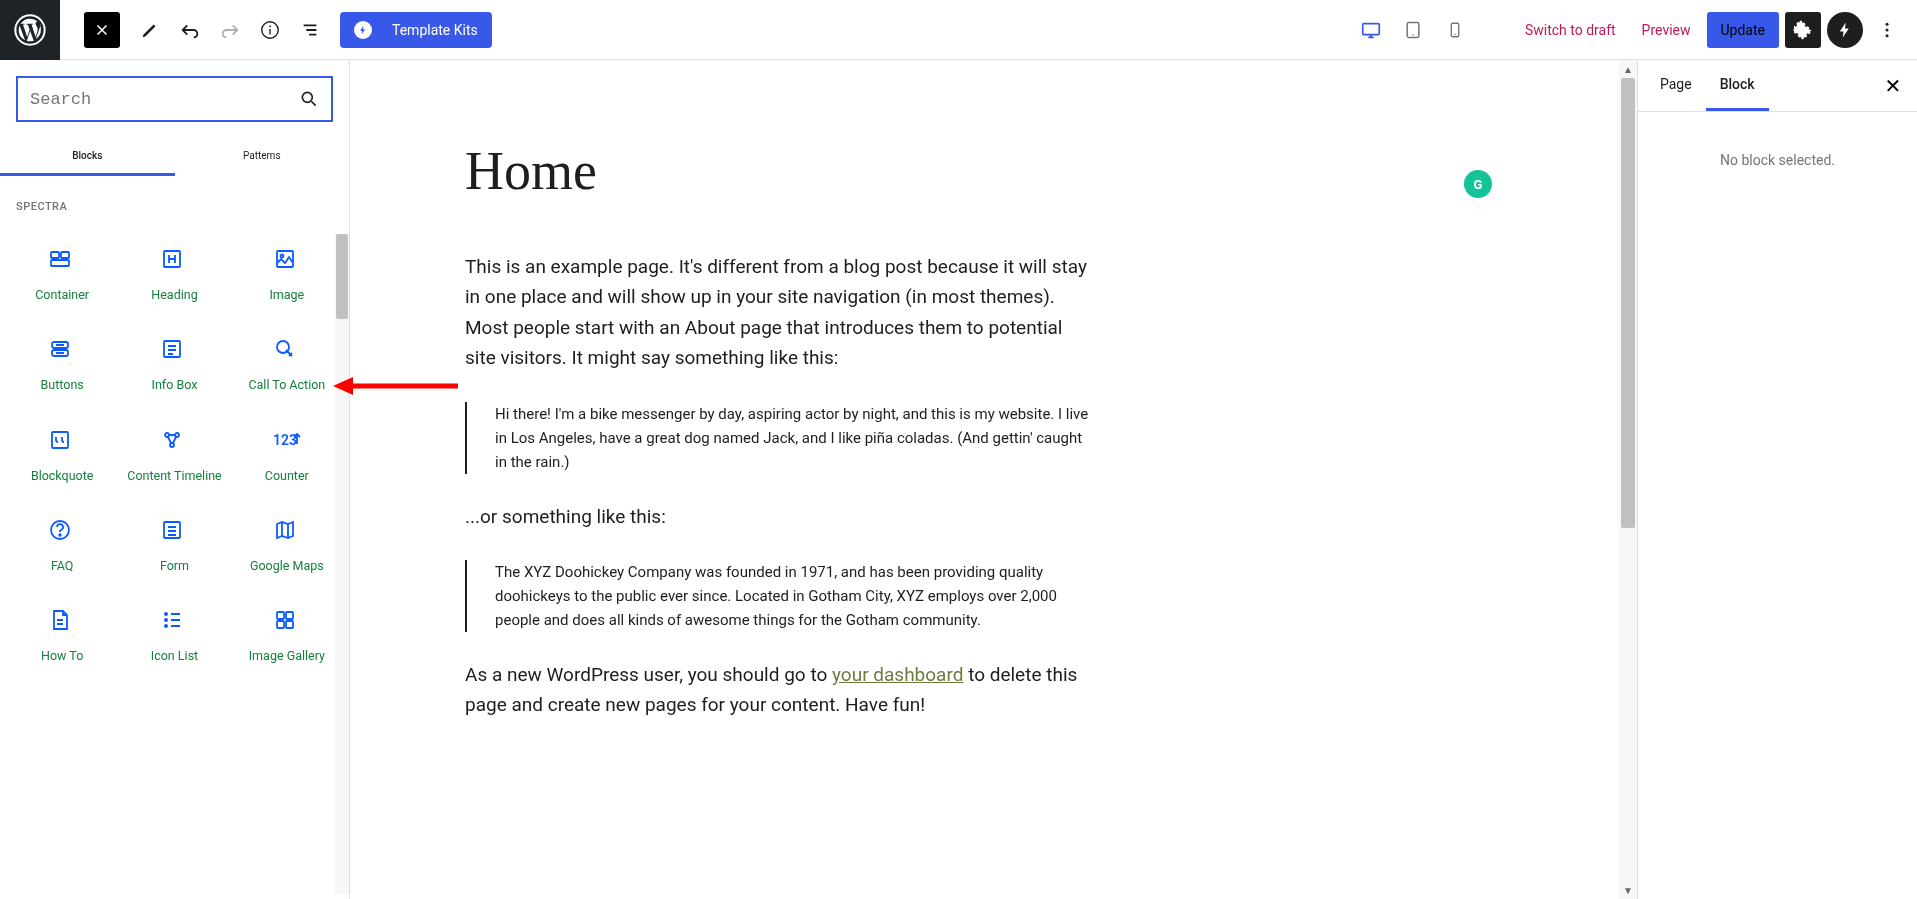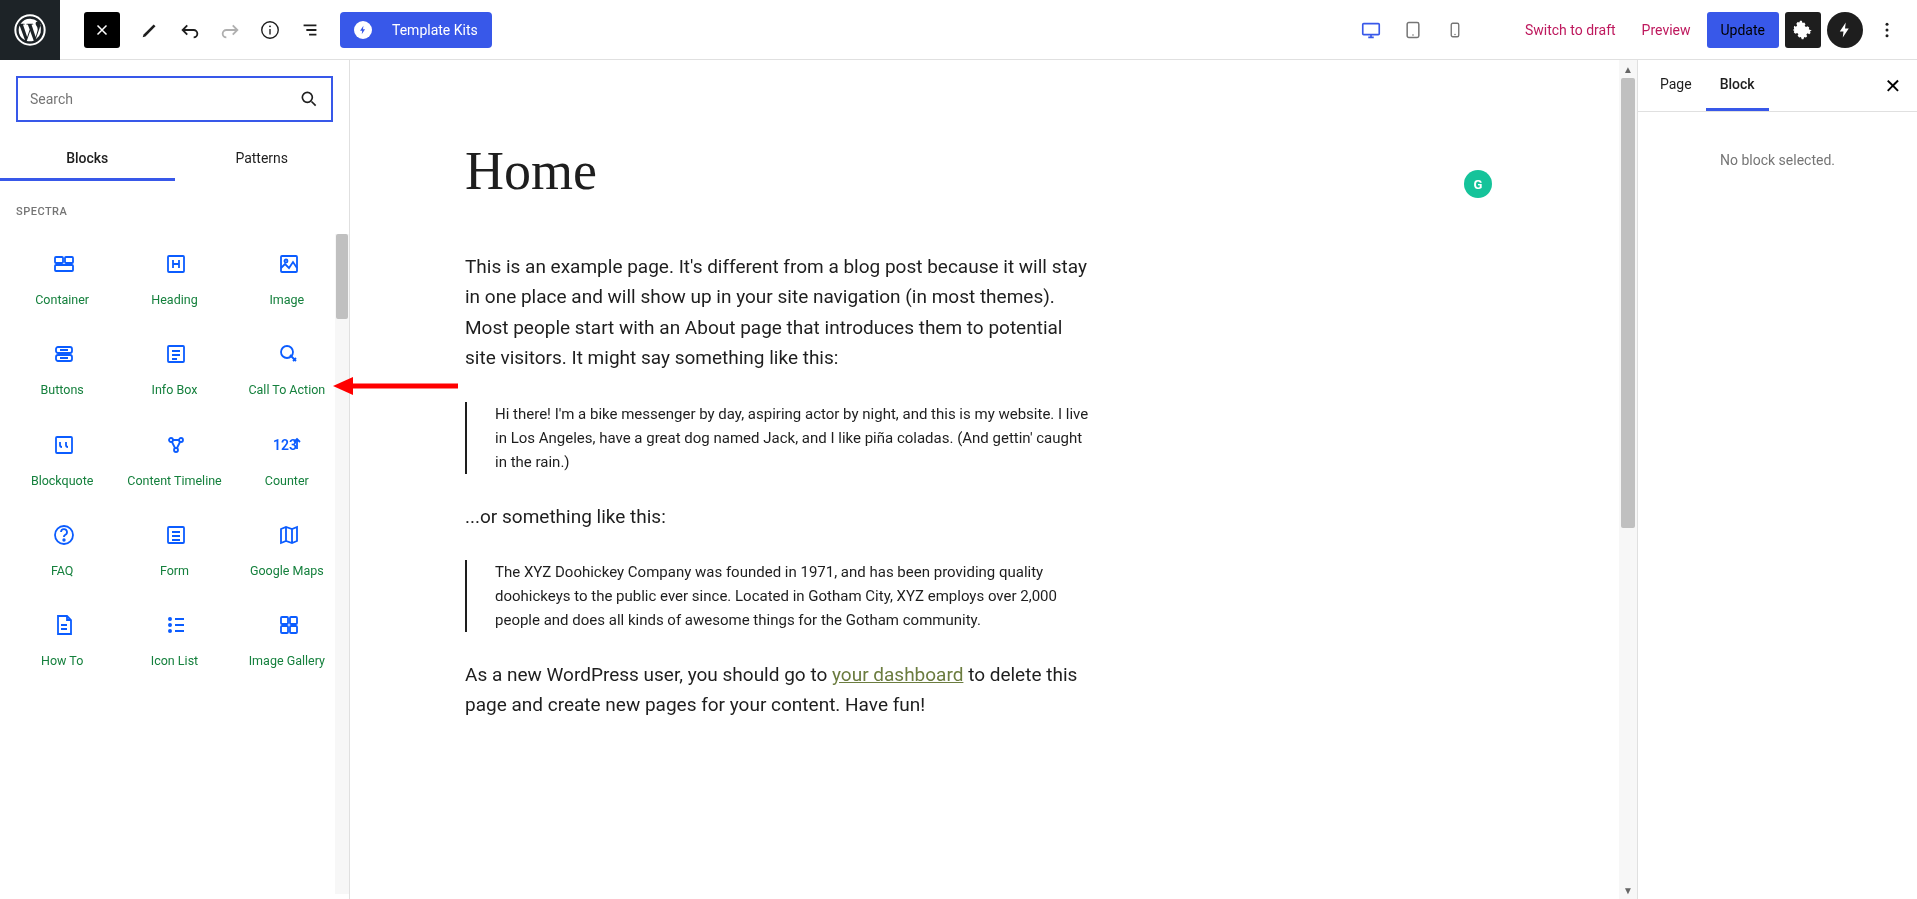--- a/index.html
+++ b/index.html
@@ -20,29 +20,29 @@
 .link-btn { color: #be185d; font-size: 14px; padding: 0 10px; cursor: pointer; }
 .update-btn { background: #3858e9; color: #000000; border: none; height: 36px; padding: 0 14px; border-radius: 3px; font-size: 14px; cursor: pointer; }
 .gear-btn { width: 36px; height: 36px; background: #1e1e1e; color: #fff; display: flex; align-items: center; justify-content: center; cursor: pointer; border-radius: 3px; }
 .spectra-btn { width: 36px; height: 36px; border-radius: 50%; background: #1e1e1e; color: #fff; display: flex; align-items: center; justify-content: center; cursor: pointer; }
 .more-btn { width: 36px; height: 36px; display: flex; align-items: center; justify-content: center; cursor: pointer; color: #1e1e1e; }
 
 .main { display: flex; height: 839px; }
 .inserter { width: 350px; border-right: 1px solid #e0e0e0; display: flex; flex-direction: column; position: relative; }
 .search-wrap { padding: 16px; }
 .search-box { border: 2px solid #3858e9; height: 46px; display: flex; align-items: center; padding: 0 12px; }
-.search-input { flex: 1; border: none; outline: none; font-size: 14px; }
+.search-input { flex: 1; border: none; outline: none; font-size: 17px; font-family: Liberation Mono, monospace; }
 .inserter-tabs { display: flex; }
-.inserter-tab { flex: 1; text-align: center; padding: 12px 0; font-size: 14px; cursor: pointer; border-bottom: 3px solid transparent; color: #1e1e1e; }
+.inserter-tab { flex: 1; text-align: center; padding: 12px 0; font-size: 10px; cursor: pointer; border-bottom: 3px solid transparent; color: #1e1e1e; }
 .inserter-tab.active { border-bottom-color: #3858e9; font-weight: 500; }
 .block-list { flex: 1; overflow-y: auto; padding: 16px 8px; position: relative; }
 .block-category { font-size: 11px; letter-spacing: 0.5px; color: #757575; padding: 8px 8px 16px; font-weight: 500; }
 .block-grid { display: grid; grid-template-columns: repeat(3, 1fr); gap: 4px; }
 .block-item { display: flex; flex-direction: column; align-items: center; padding: 16px 4px 12px; cursor: pointer; border-radius: 4px; }
-.block-icon { width: 28px; height: 28px; color: #0b5cff; display: flex; align-items: center; justify-content: flex-end; margin-bottom: 14px; }
+.block-icon { width: 28px; height: 28px; color: #0b5cff; display: flex; align-items: center; justify-content: flex-start; margin-bottom: 14px; }
 .block-label { font-size: 12.5px; text-align: center; color: #15803d; line-height: 1.3; }
 .inserter-scrollbar { position: absolute; right: 0; top: 174px; width: 14px; height: 660px; background: #f7f7f7; }
 .inserter-thumb { position: absolute; right: 1px; top: 0; width: 12px; height: 85px; background: #c0c0c0; border-radius: 2px; }
 
 .canvas { flex: 1; position: relative; overflow: hidden; }
 .canvas-scroll { position: absolute; right: 0; top: 0; width: 18px; height: 100%; background: #f7f7f7; }
 .canvas-thumb { position: absolute; right: 2px; top: 0; width: 14px; height: 450px; background: #c0c0c0; border-radius: 2px; }
 .canvas-scroll .arrow { position: absolute; width: 18px; height: 18px; display: flex; align-items: center; justify-content: center; color: #666; font-size: 10px;}
 .canvas-scroll .arrow.up { top: 0; }
 .canvas-scroll .arrow.down { bottom: 0; }

